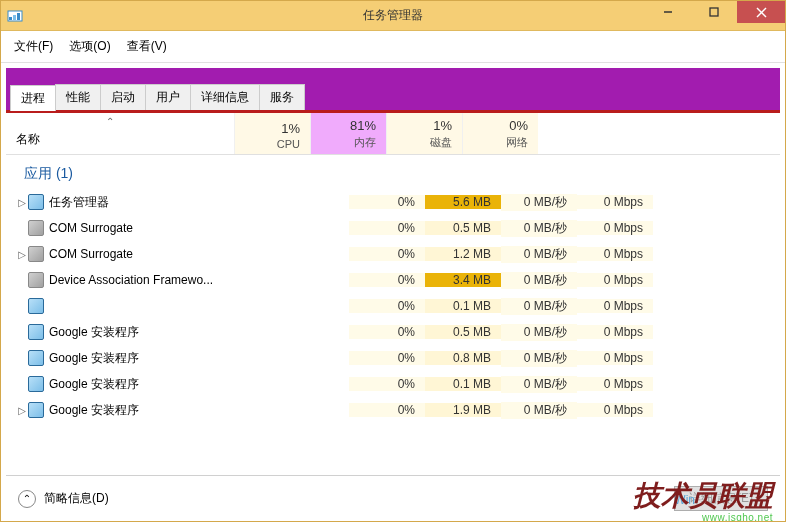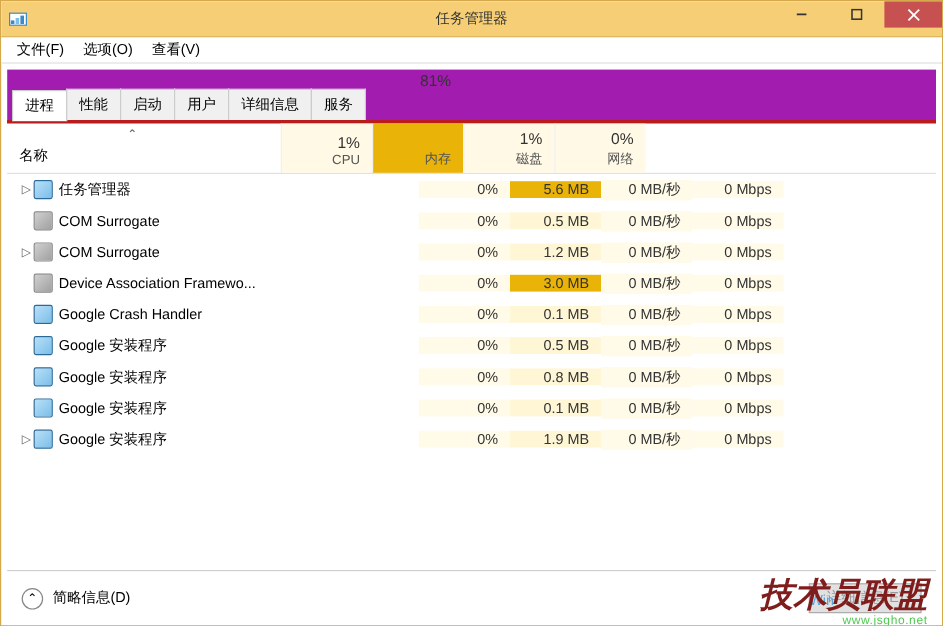--- a/index.html
+++ b/index.html
@@ -3,33 +3,33 @@
 <meta charset="utf-8">
 <style>
 * { margin: 0; padding: 0; box-sizing: border-box; }
 body { font-family: "Microsoft YaHei", "Segoe UI", Tahoma, sans-serif; font-size: 12px; background: #fff; width: 786px; height: 522px; overflow: hidden; position: relative; border: 1px solid #d4a84b; }
 .titlebar { height: 30px; background: #f5ce75; display: flex; align-items: center; position: relative; border-bottom: 1px solid #e0b95e; }
 .titlebar-icon { width: 16px; height: 16px; margin: 0 6px; }
 .titlebar-title { position: absolute; left: 50%; transform: translateX(-50%); font-size: 12px; color: #333; }
 .titlebar-btns { position: absolute; right: 0; top: 0; display: flex; height: 22px; }
 .titlebar-btn { width: 46px; height: 22px; display: flex; align-items: center; justify-content: center; color: #333; }
 .titlebar-btn.close { background: #c75050; color: #fff; width: 48px; }
-.menubar { height: 22px; background: #fff; border-bottom: 1px solid #e0e0e0; display: flex; align-items: center; padding-left: 5px; }
+.menubar { height: 32px; background: #fff; border-bottom: 1px solid #e0e0e0; display: flex; align-items: center; padding-left: 5px; }
 .menu-item { padding: 2px 8px; font-size: 12px; color: #000; }
 .tabbar { height: 45px; background: #a21caf; display: flex; align-items: flex-end; padding-left: 4px; border-bottom: 3px solid #b91c1c; margin: 5px 5px 0 5px; }
 .tab { padding: 4px 10px; font-size: 12px; background: #f0f0f0; border: 1px solid #ccc; border-bottom: none; margin-right: -1px; position: relative; }
 .tab.active { background: #fff; z-index: 2; top: 1px; }
 .content { margin: 0 5px; background: #fff; }
 .col-header { display: flex; height: 42px; border-bottom: 1px solid #e0e0e0; }
 .col-name { flex: 0 0 228px; display: flex; align-items: flex-end; padding: 0 0 6px 10px; position: relative; }
 .col-name .sort-ind { position: absolute; left: 100px; top: 3px; font-size: 10px; color: #666; }
 .col-status { flex: 0 0 115px; display: flex; align-items: flex-end; padding-bottom: 6px; }
 .col-metric { flex: 0 0 76px; display: flex; flex-direction: column; align-items: flex-end; justify-content: flex-end; padding: 4px 10px 4px 0; border-left: 1px solid #f0f0f0; }
 .col-metric.hot { background: #fff9e6; }
-.col-metric.veryhot { background: #eab308; gap: 48px; }
+.col-metric.veryhot { background: #f0abfc; }
 .col-metric .pct { font-size: 13px; color: #333; }
 .col-metric .lbl { font-size: 11px; color: #555; margin-top: 2px; text-align: right; }
 .table-body { height: 328px; overflow-y: auto; }
 .group-header { padding: 10px 0 6px 18px; font-size: 14px; color: #1a5aa0; }
 .row { display: flex; height: 26px; align-items: center; }
 .row .c-name { flex: 0 0 228px; display: flex; align-items: center; padding-left: 10px; }
 .row .c-status { flex: 0 0 115px; }
 .row .c-val { flex: 0 0 76px; text-align: right; padding-right: 10px; font-size: 12px; color: #333; }
 .row .c-val.hl0 { background: #fffbe8; }
 .row .c-val.hl1 { background: #fff6d5; }
@@ -114,20 +114,21 @@
       <span class="pct">1%</span>
       <span class="lbl">磁盘</span>
     </div>
     <div class="col-metric hot">
       <span class="pct">0%</span>
       <span class="lbl">网络</span>
     </div>
   </div>
 
   <div class="table-body">
+    <div class="group-header">应用 (1)</div>
     <div id="rows-apps">
         <div class="row">
           <div class="c-name">
             <span class="expand">▷</span>
             <span class="proc-icon app"></span>
             <span class="proc-label">任务管理器</span>
           </div>
           <div class="c-status"></div>
           <div class="c-val hl0">0%</div>
           <div class="c-val hl2">5.6 MB</div>
@@ -161,29 +162,28 @@
           <div class="c-val hl0">0 Mbps</div>
         </div>
         <div class="row">
           <div class="c-name">
             <span class="expand">&nbsp;</span>
             <span class="proc-icon gear"></span>
             <span class="proc-label">Device Association Framewo...</span>
           </div>
           <div class="c-status"></div>
           <div class="c-val hl0">0%</div>
-          <div class="c-val hl2">3.0 MB</div>
-          <div class="c-val hl0">0 MB/秒</div>
-          <div class="c-val hl0">0 Mbps</div>
-        </div>
-        <div class="row">
-          <div class="c-name">
-            <span class="expand">&nbsp;</span>
-            <span class="proc-icon app"></span>
-            <span class="proc-label">Google Crash Handler</span>
+          <div class="c-val hl2">3.4 MB</div>
+          <div class="c-val hl0">0 MB/秒</div>
+          <div class="c-val hl0">0 Mbps</div>
+        </div>
+        <div class="row">
+          <div class="c-name">
+            <span class="expand">&nbsp;</span>
+            <span class="proc-icon app"></span>
           </div>
           <div class="c-status"></div>
           <div class="c-val hl0">0%</div>
           <div class="c-val hl1">0.1 MB</div>
           <div class="c-val hl0">0 MB/秒</div>
           <div class="c-val hl0">0 Mbps</div>
         </div>
         <div class="row">
           <div class="c-name">
             <span class="expand">&nbsp;</span>

